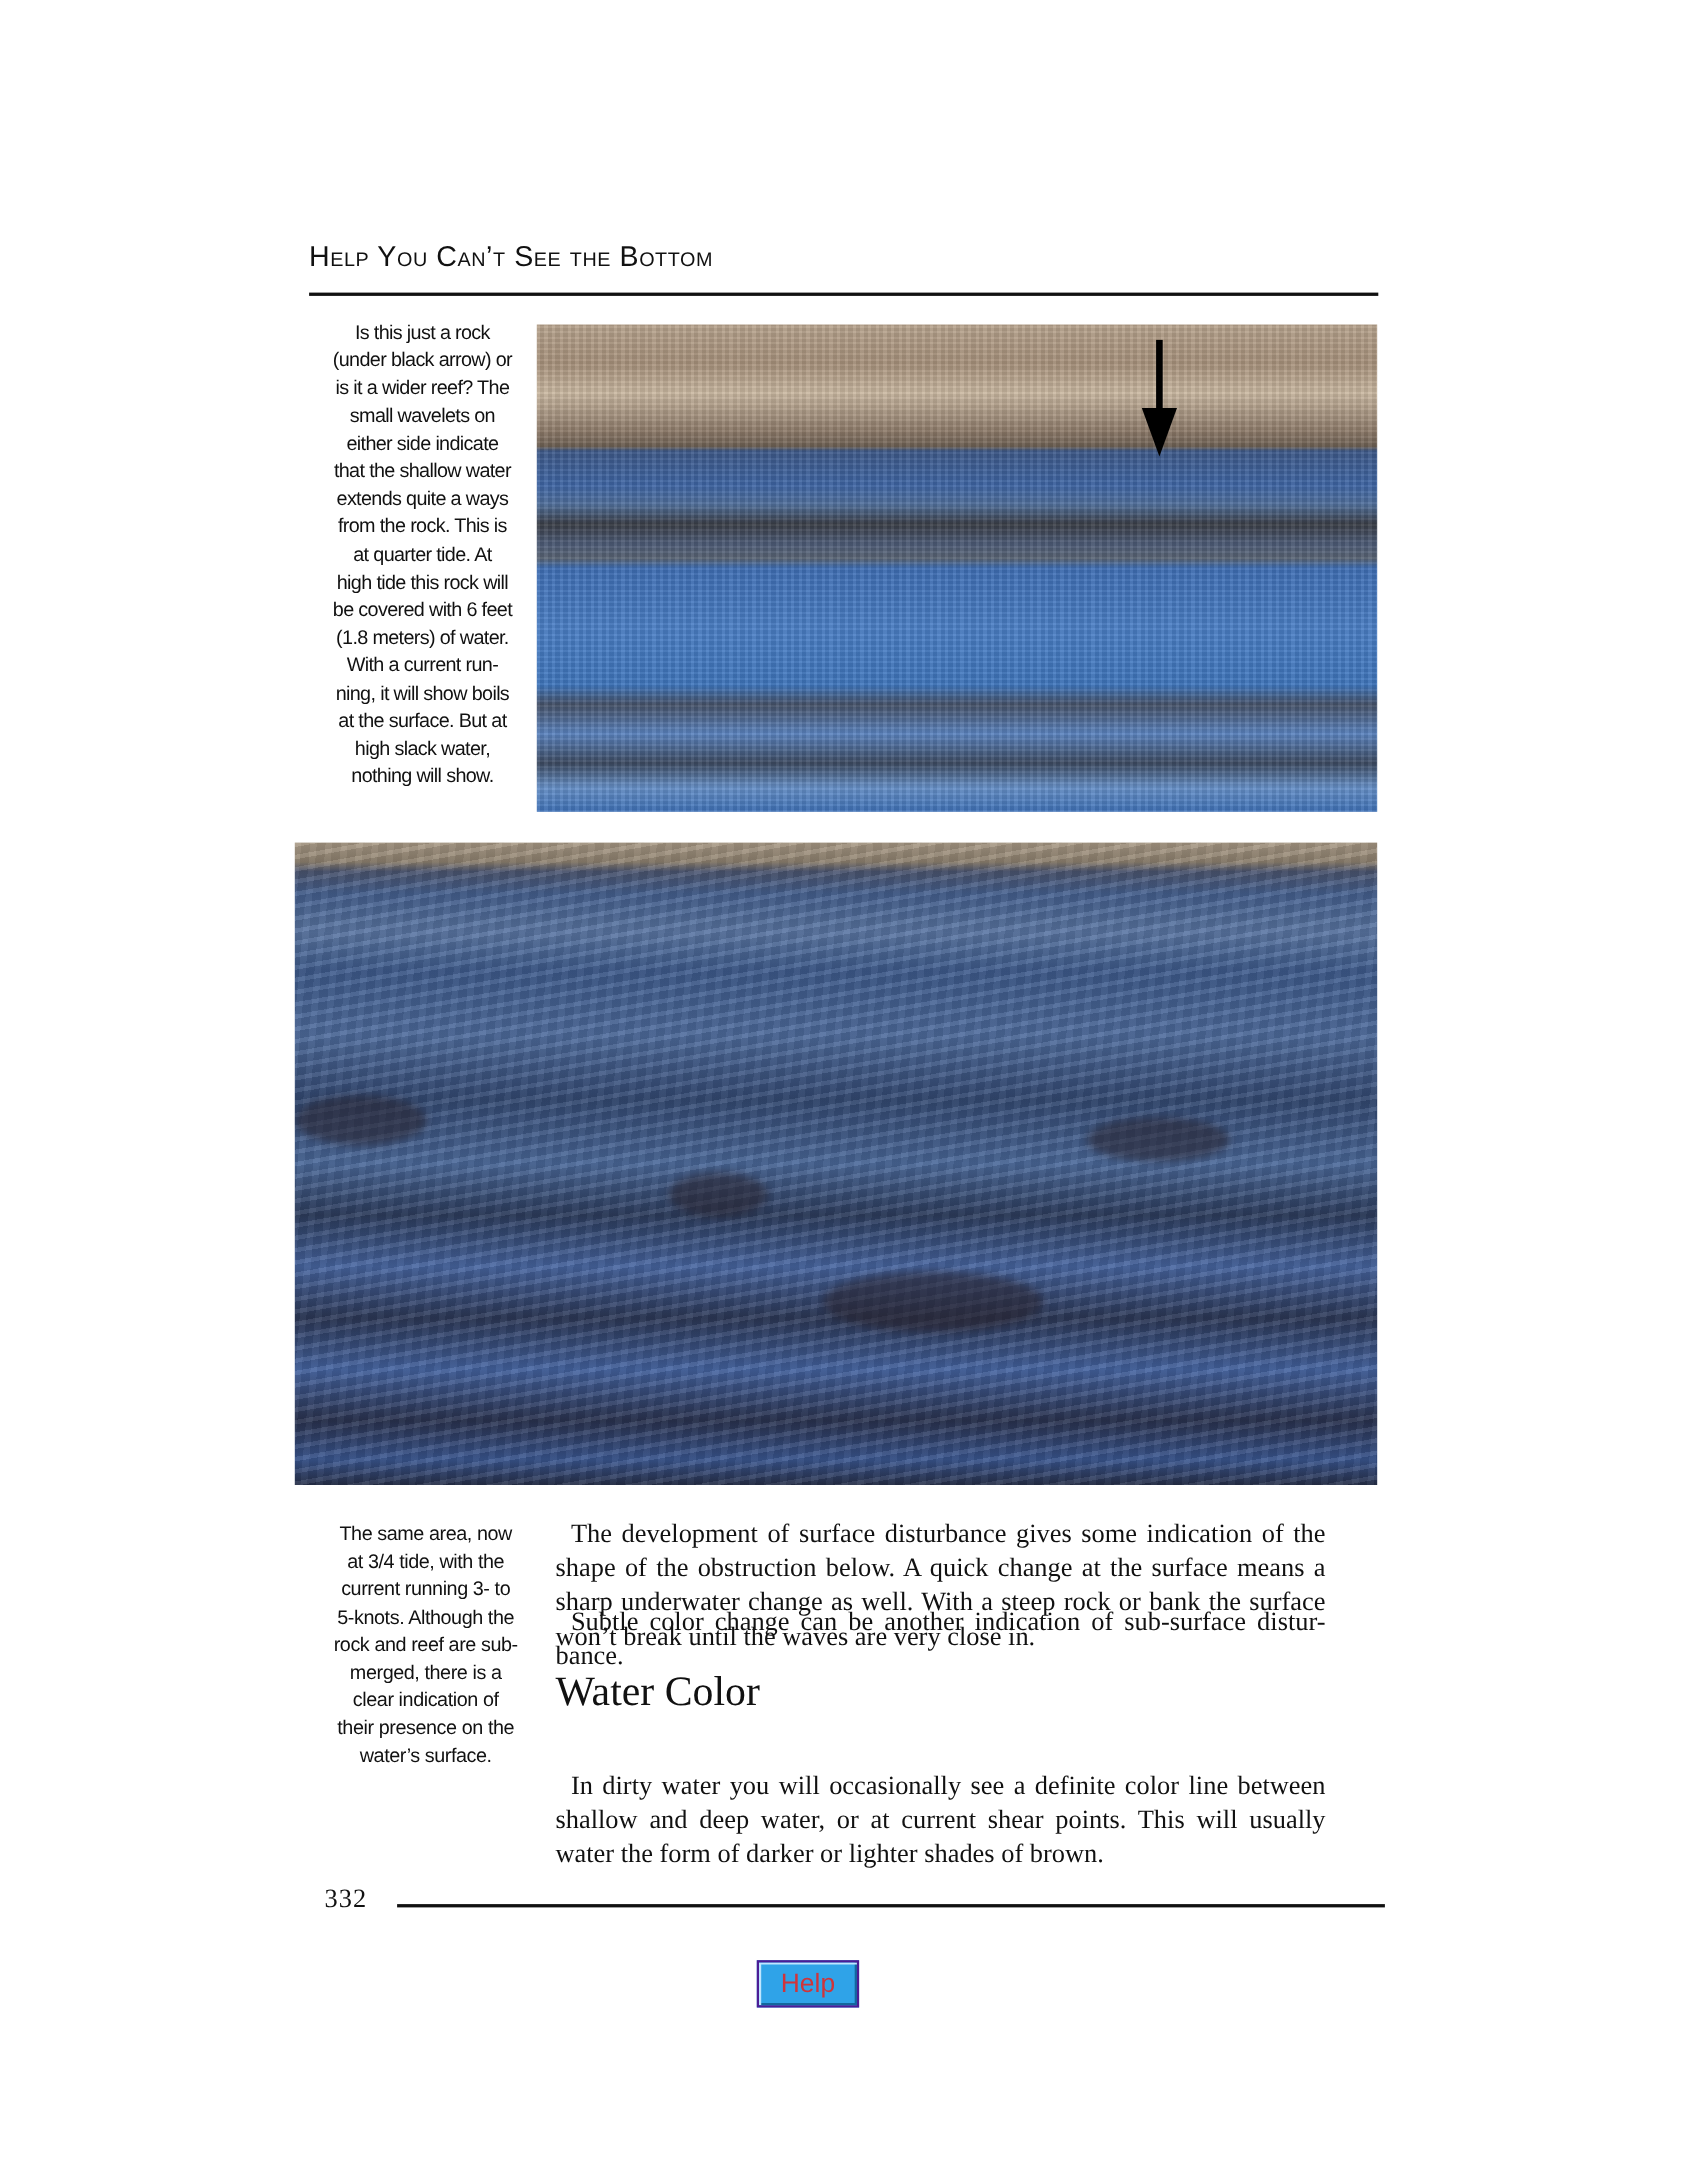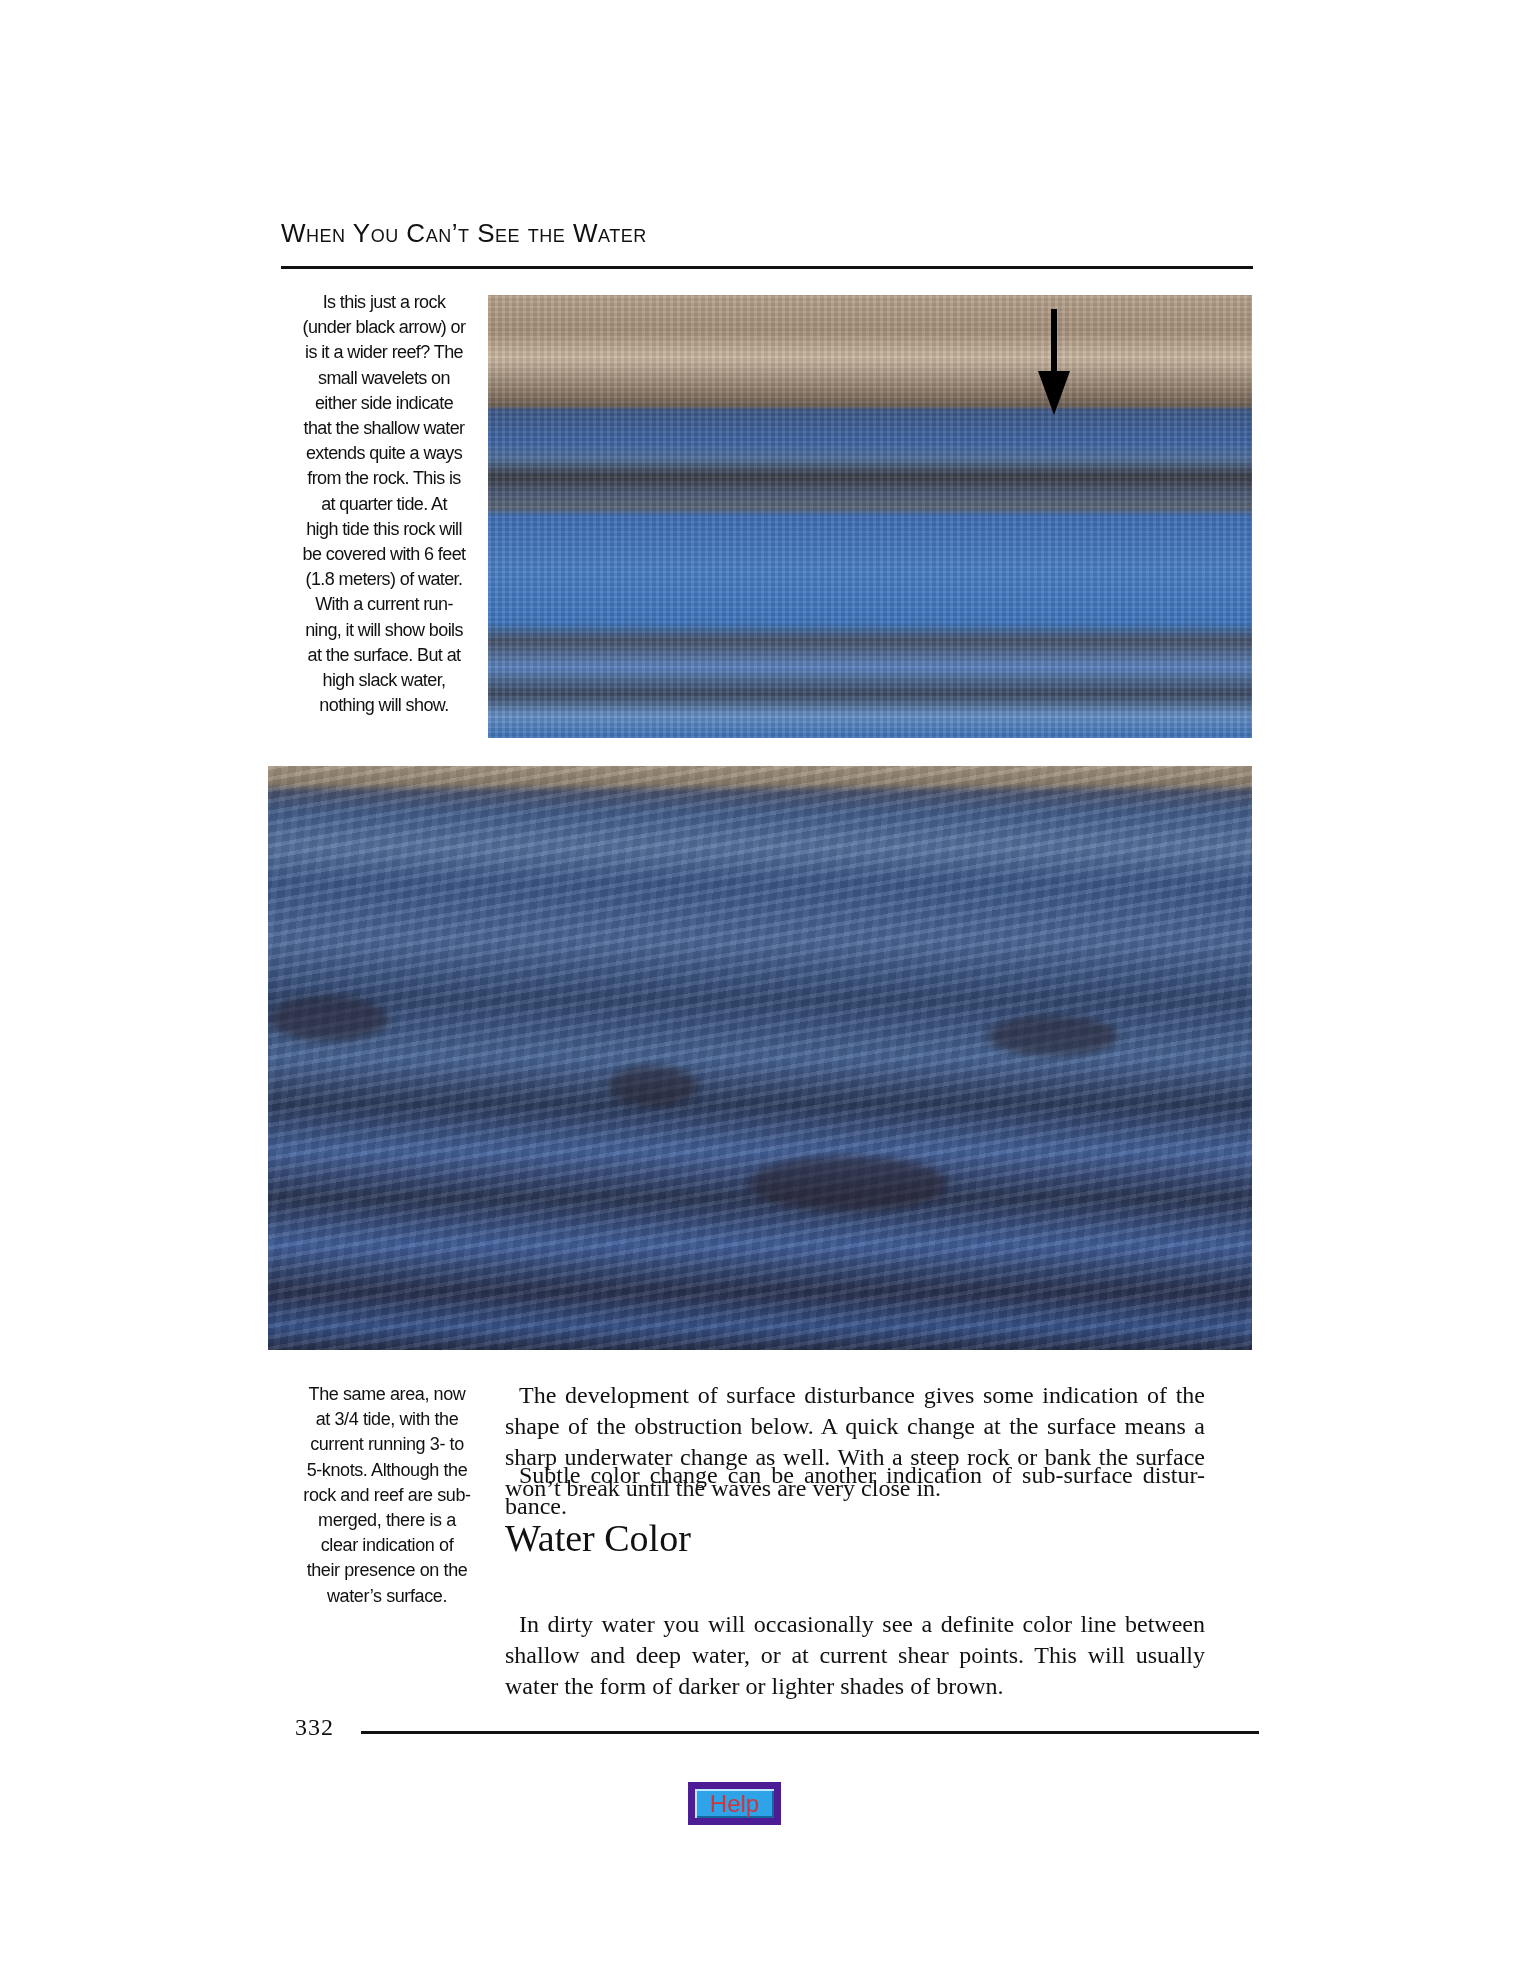--- a/index.html
+++ b/index.html
@@ -40,26 +40,26 @@
   }
   .photo2 .rock { position:absolute; background:rgba(40,35,45,0.55); border-radius:50%; filter:blur(4px); }
   .body-text { left:505px; width:700px; font-size:24px; line-height:31px; color:#111; text-align:justify; }
   .body-text p { margin:0; text-indent:14px; }
   .para1 { top:1380px; }
   .heading { left:505px; top:1516px; font-size:38px; color:#111; }
   .para2 { top:1460px; }
   .para3 { top:1609px; }
   .page-num { left:295px; top:1714px; font-size:24px; letter-spacing:1px; }
   .rule-bottom { left:361px; top:1731px; width:898px; height:3px; background:#111; }
-  .help-btn { left:688px; top:1782px; width:93px; height:43px; background:#2fa3e8; border:7px solid #4c1d95; box-shadow: inset 2px 2px 0 #bfe6ff, inset -2px -2px 0 #13679d; color:#d0343a; font-family:"Liberation Sans", sans-serif; font-size:24px; display:flex; align-items:center; justify-content:center; cursor:pointer; box-sizing:border-box; }
+  .help-btn { left:688px; top:1782px; width:93px; height:43px; background:#2fa3e8; border:2px solid #4c1d95; box-shadow: inset 2px 2px 0 #bfe6ff, inset -2px -2px 0 #13679d; color:#d0343a; font-family:"Liberation Sans", sans-serif; font-size:24px; display:flex; align-items:center; justify-content:center; cursor:pointer; box-sizing:border-box; }
 </style>
 </head>
 <body>
 
-<div class="abs running-head">When You Can’t See the Water</div>
+<div class="abs running-head">Help You Can’t See the Bottom</div>
 <div class="abs rule-top"></div>
 
 <div class="abs caption cap1">Is this just a rock
 (under black arrow) or
 is it a wider reef? The
 small wavelets on
 either side indicate
 that the shallow water
 extends quite a ways
 from the rock. This is

